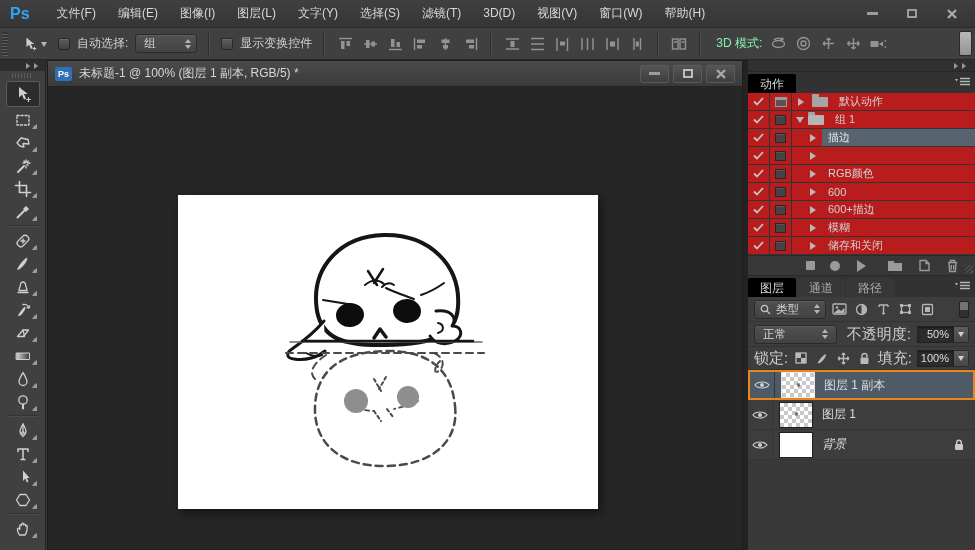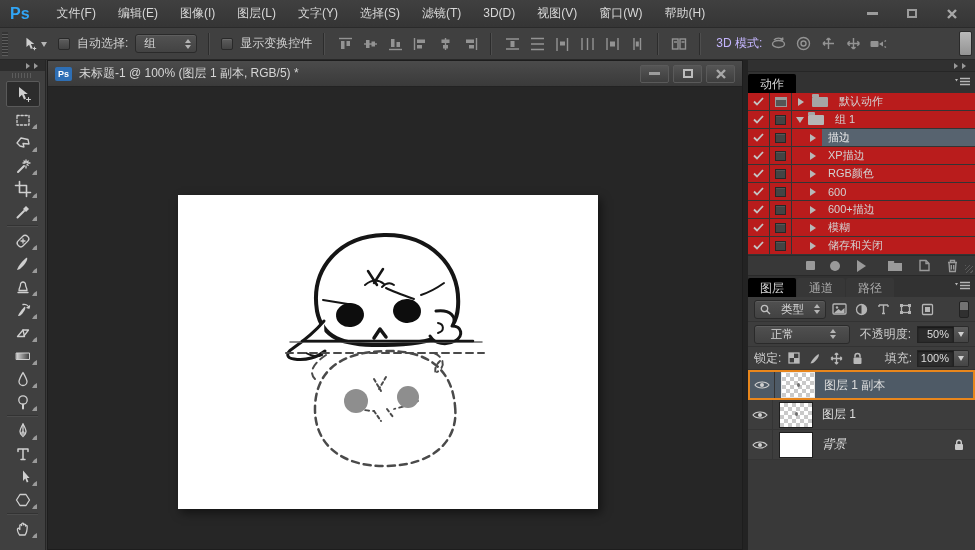--- a/index.html
+++ b/index.html
@@ -26,21 +26,21 @@
 .opt-check{width:12px;height:12px;background:linear-gradient(#5d5d5d,#434343);border:1px solid #292929;border-radius:2px;box-shadow:inset 0 1px rgba(255,255,255,.1);}
 .opt-label{color:#cfcfcf;white-space:nowrap;}
 .opt-select{display:flex;align-items:center;height:19px;background:linear-gradient(#525252,#434343);border:1px solid #2a2a2a;border-radius:3px;padding:0 5px 0 8px;gap:8px;box-shadow:inset 0 1px rgba(255,255,255,.08);}
 .spin{display:flex;flex-direction:column;gap:2px;align-items:center;}
 .spin .u{width:0;height:0;border:3px solid transparent;border-bottom:4px solid #b5b5b5;}
 .spin .d{width:0;height:0;border:3px solid transparent;border-top:4px solid #b5b5b5;}
 .sep-v{width:0;height:22px;border-left:1px solid #2c2c2c;border-right:1px solid #4e4e4e;margin:0 4px;}
 .oicon{width:18px;height:17px;display:flex;align-items:center;justify-content:center;}
 .oicon svg{stroke:#939393;fill:none;stroke-width:1.4;}
 .oicon svg .f{fill:#939393;stroke:none;}
-.d3label{color:#c4b5fd;margin-left:4px;white-space:nowrap;}
+.d3label{color:#86efac;margin-left:4px;white-space:nowrap;}
 .endcap{position:absolute;right:3px;top:3px;width:13px;height:25px;background:linear-gradient(#b9b9b9,#939393);border-radius:2px;border:1px solid #2a2a2a;}
 
 
 .main{flex:1;display:flex;min-height:0;}
 
 
 .toolbar{width:46px;flex:0 0 46px;background:#404040;border-right:1px solid #262626;display:flex;flex-direction:column;}
 .tb-head{height:11px;background:#2d2d2d;display:flex;justify-content:flex-end;align-items:center;padding-right:4px;gap:1px;}
 .chev-r{width:0;height:0;border:3px solid transparent;border-left:4px solid #9a9a9a;}
 .tb-grip{height:5px;margin:2px 12px;background:repeating-linear-gradient(90deg,#5c5c5c 0 1px,transparent 1px 3px);}
@@ -95,26 +95,26 @@
 .act-grip{position:absolute;right:2px;bottom:2px;width:8px;height:8px;background:repeating-linear-gradient(135deg,#5a5a5a 0 1px,transparent 1px 3px);}
 
 
 .layers-panel{flex:1;display:flex;flex-direction:column;min-height:0;background:#3d3d3d;}
 .ctl-row{display:flex;align-items:center;gap:5px;padding:0 6px;border-bottom:1px solid #333;background:#3d3d3d;}
 .filter-row{height:25px;flex:0 0 25px;}
 .blend-row{height:25px;flex:0 0 25px;gap:6px;}
 .lock-row{height:23px;flex:0 0 23px;justify-content:space-between;}
 .pill{display:flex;align-items:center;height:19px;background:linear-gradient(#505050,#424242);border:1px solid #2a2a2a;border-radius:3px;padding:0 5px;gap:5px;box-shadow:inset 0 1px rgba(255,255,255,.08);}
 .pill-label{color:#d6d6d6;font-size:11.5px;white-space:nowrap;}
-.blend-select{width:104px;justify-content:center;padding-left:8px;gap:36px;}
+.blend-select{width:104px;justify-content:flex-start;padding-left:8px;gap:36px;}
 .ficon{width:17px;height:16px;display:flex;align-items:center;justify-content:center;}
 .ficon svg{stroke:#b5b5b5;fill:none;stroke-width:1.3;}
 .ficon svg .f{fill:#b5b5b5;stroke:none;}
 .fswitch{width:10px;height:17px;margin-left:auto;border:1px solid #222;border-radius:2px;background:linear-gradient(#737373 0 8px,#303030 8px);}
-.small-label{color:#cfcfcf;font-size:12px;white-space:nowrap;}
+.small-label{color:#cfcfcf;font-size:15px;white-space:nowrap;}
 .val-combo{display:flex;align-items:center;}
 .val-box{width:37px;height:17px;background:#2c2c2c;border:1px solid #222;box-shadow:inset 0 1px 2px rgba(0,0,0,.5);color:#dddddd;display:flex;align-items:center;justify-content:flex-end;padding:0 4px;font-size:11px;}
 .val-btn{width:15px;height:17px;background:linear-gradient(#5d5d5d,#454545);border:1px solid #2b2b2b;border-left:none;border-radius:0 2px 2px 0;display:flex;align-items:center;justify-content:center;}
 .val-btn .d{width:0;height:0;border:3.5px solid transparent;border-top:5px solid #cfcfcf;margin-top:4px;}
 .licon{width:16px;height:15px;display:flex;align-items:center;justify-content:center;}
 .licon svg{stroke:#b9b9b9;fill:none;stroke-width:1.3;}
 .licon svg .f{fill:#b9b9b9;stroke:none;}
 .layers-list{background:#ef4444;}
 .layer-row{height:30px;display:flex;align-items:center;border-bottom:1px solid #353535;background:#3d3d3d;}
 .layer-row.selected{background:#4e5a66;border:2px solid #e8861c;}
@@ -567,21 +567,20 @@
           <div class="act-row indent">
             <span class="cellc">
                 <svg width="11" height="9" viewBox="0 0 11 9">
                   <path d="M1 4.5 L4 7.5 L10 1" stroke="#c5c5c5" stroke-width="1.8" fill="none"></path>
                 </svg>
               </span>
             <span class="cellc">
                 <span class="modal-box"></span>
               </span>
             <span class="tri-r"></span>
-            <span class="act-label">XP描边</span>
           </div>
           <div class="act-row indent">
             <span class="cellc">
                 <svg width="11" height="9" viewBox="0 0 11 9">
                   <path d="M1 4.5 L4 7.5 L10 1" stroke="#c5c5c5" stroke-width="1.8" fill="none"></path>
                 </svg>
               </span>
             <span class="cellc">
                 <span class="modal-box"></span>
               </span>
@@ -662,21 +661,21 @@
           <span class="panel-tab inactive">通道</span>
           <span class="panel-tab inactive">路径</span>
           <span class="panel-menu">
               <svg class="pm-svg" width="16" height="10" viewBox="0 0 16 10">
                 <path d="M0 2 l3 0 l-1.5 2.5 Z" fill="#b5b5b5"></path>
                 <path d="M5 1.5 H15 M5 4.5 H15 M5 7.5 H15" stroke="#b5b5b5" stroke-width="1.4"></path>
               </svg>
             </span>
         </div>
         <div class="ctl-row filter-row">
-          <span class="pill" style="width:72px;text-align:center;">
+          <span class="pill" style="width:72px;">
             <svg width="11" height="11" viewBox="0 0 11 11">
                 <circle cx="4.5" cy="4.5" r="3.2" stroke="#c0c0c0" fill="none" stroke-width="1.3"></circle>
                 <path d="M7 7 L10 10" stroke="#c0c0c0" stroke-width="1.3"></path>
               </svg>
             <span class="pill-label" style="flex:1;">类型</span>
             <span class="spin">
                 <span class="u"></span>
                 <span class="d"></span>
               </span>
           </span>

